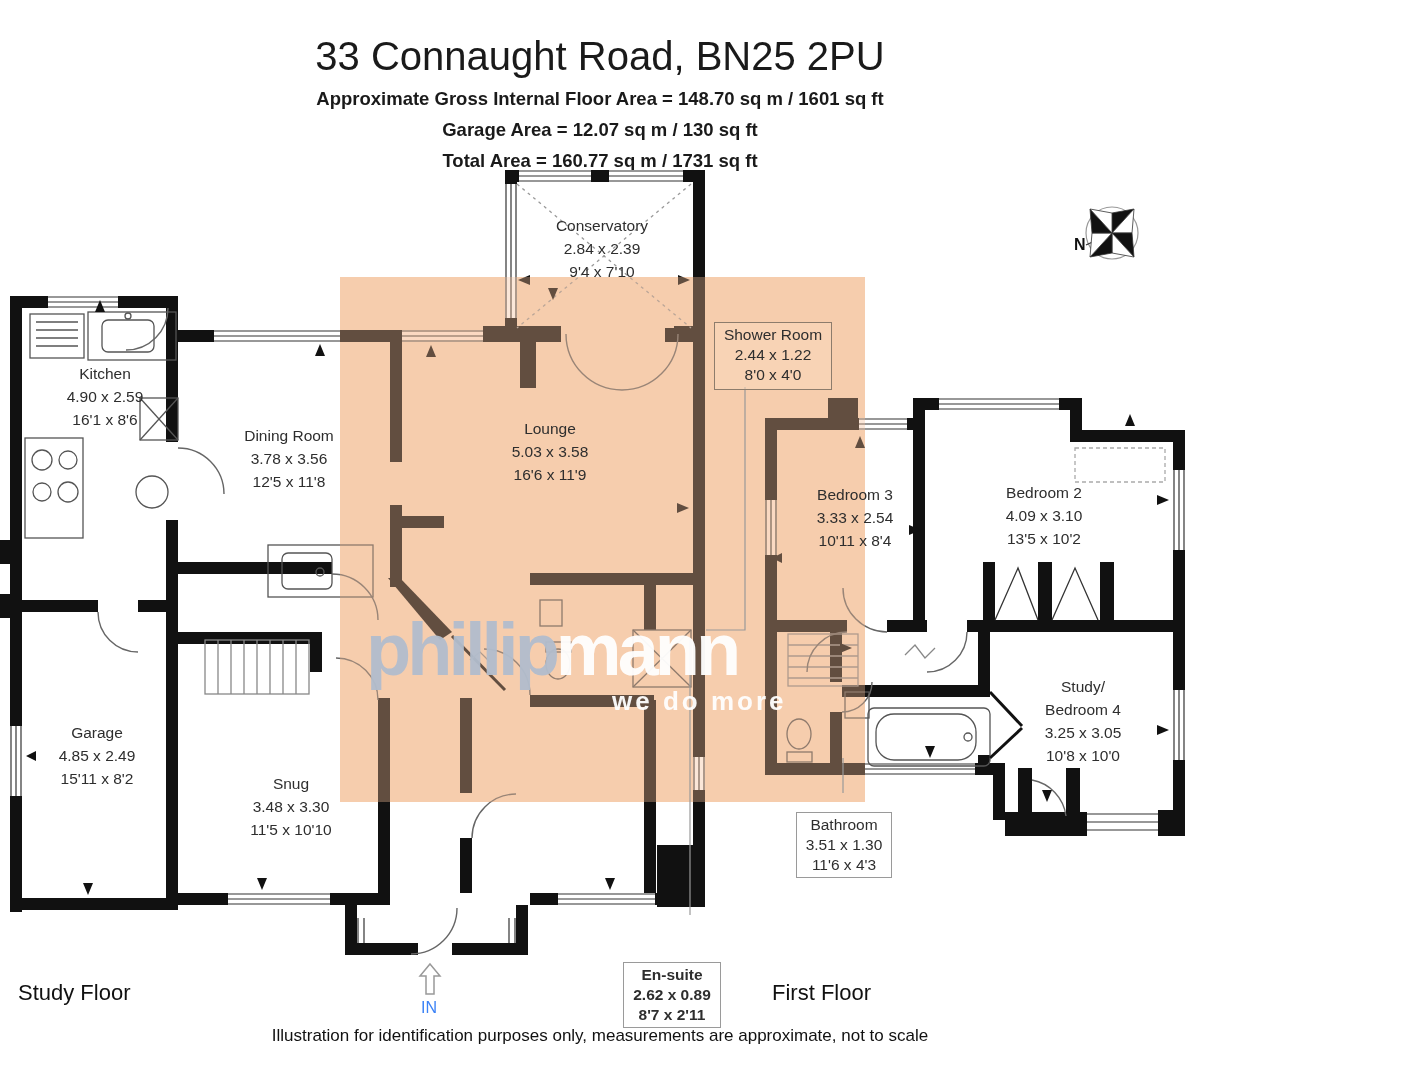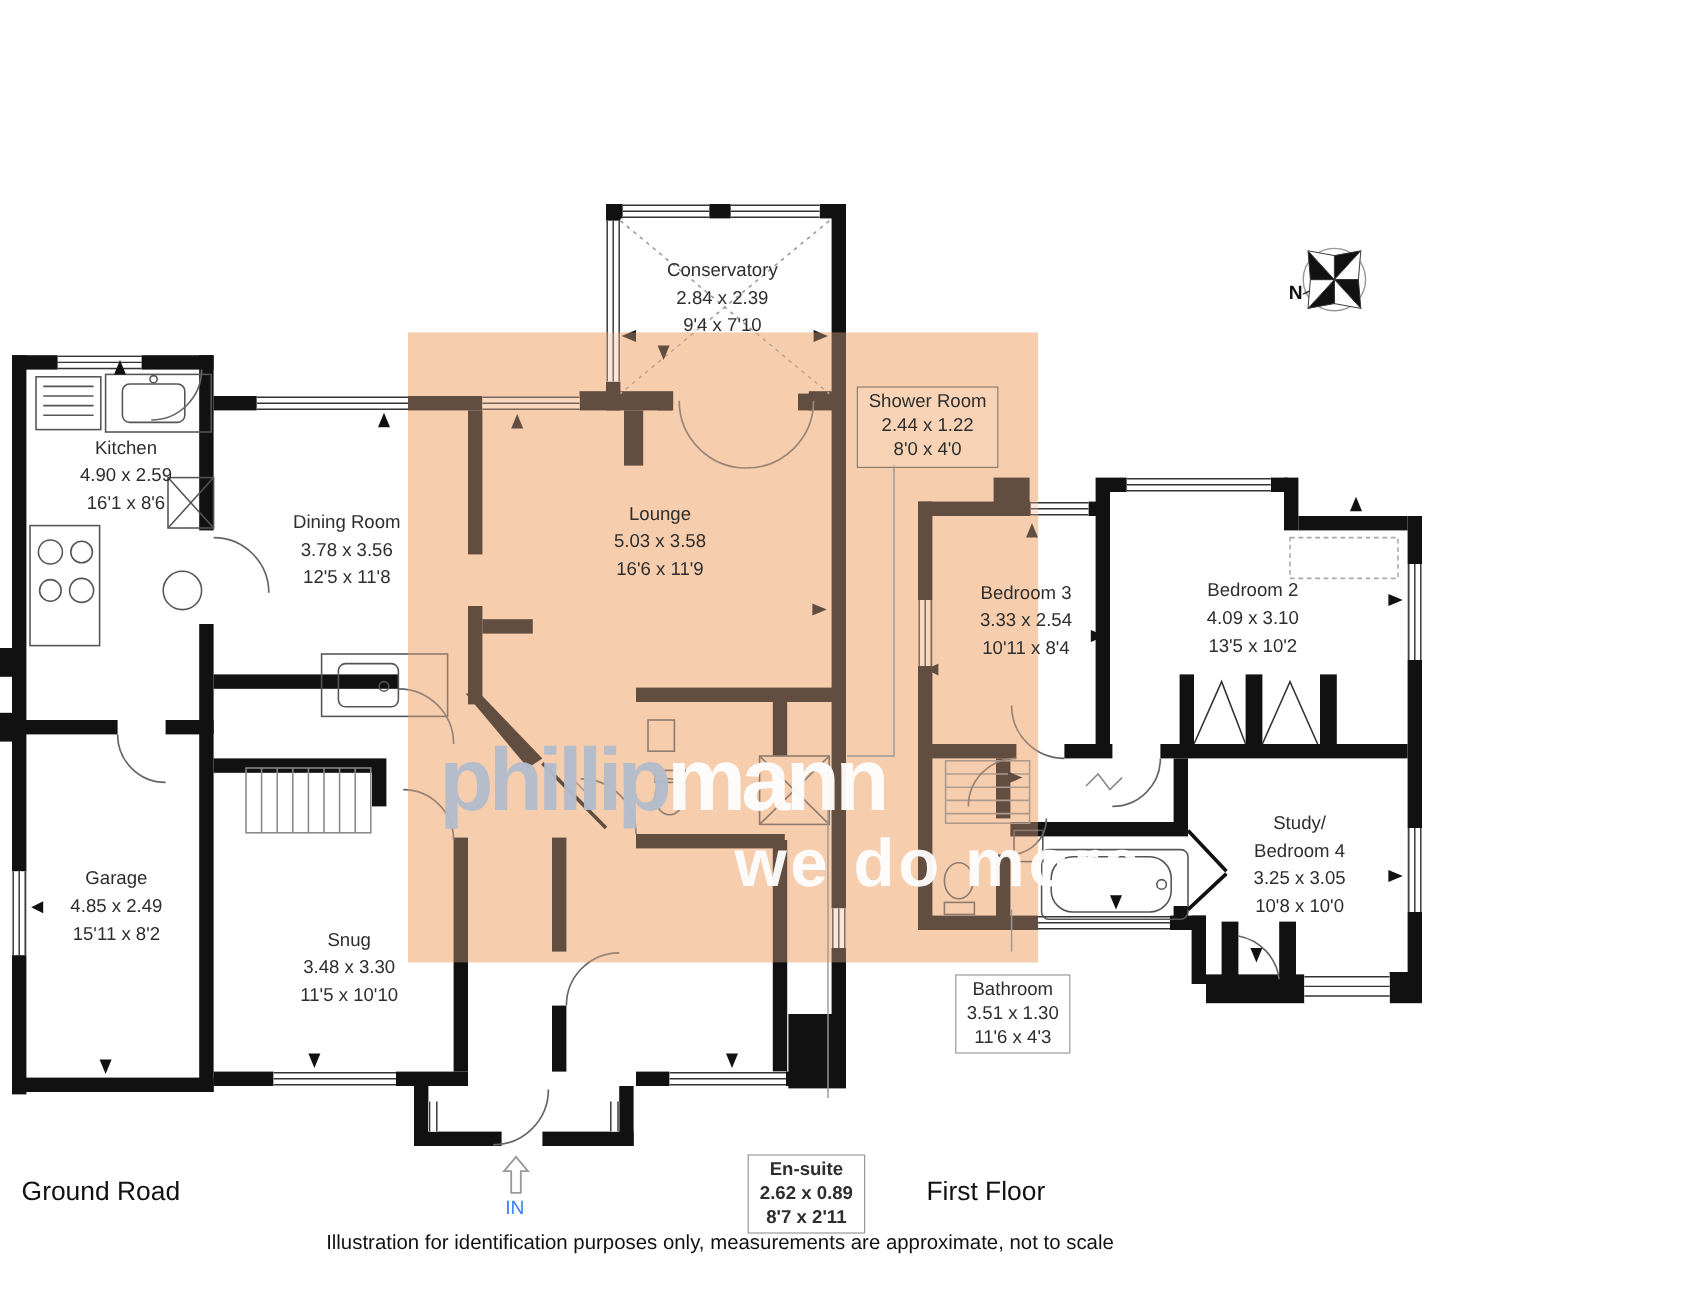--- a/index.html
+++ b/index.html
@@ -9,33 +9,39 @@
   .hdr .title{font-size:40px;font-weight:400;letter-spacing:0px;color:#1a1a1a;}
   .hdr .sub{font-size:18.5px;font-weight:700;color:#1a1a1a;margin-top:9px;}
   svg.plan{position:absolute;left:0;top:0;}
   .room-label{position:absolute;text-align:center;font-size:15.5px;line-height:23px;color:#2e2e2e;}
   .boxed{background:#ffffff;border:1px solid #9a9a9a;line-height:20px;padding-top:2px;}
   .boxed.tinted{background:rgba(250,216,188,0.55);border-color:#8d7c6c;}
   .wm{position:absolute;left:366px;top:607px;font-size:74px;font-weight:700;letter-spacing:-4px;
       white-space:nowrap;opacity:0.95;}
   .wm .p1{color:#b2bdcd;}
   .wm .p2{color:#ffffff;}
-  .wm-tag{position:absolute;left:612px;top:686px;font-size:56px;font-weight:700;color:#ffffff;
+  .wm-tag{position:absolute;left:612px;top:686px;font-size:26px;font-weight:700;color:#ffffff;
           letter-spacing:3px;white-space:nowrap;opacity:0.95;}
   .floor-label{position:absolute;font-size:22px;color:#111;}
   .in-label{position:absolute;font-size:16px;color:#3b82f6;}
   .disclaimer{position:absolute;left:0;top:1026px;width:1200px;text-align:center;font-size:17px;color:#111;}
   .compass{position:absolute;left:1072px;top:200px;}
   .compass .n{position:absolute;left:2px;top:36px;font-size:16px;font-weight:700;color:#111;}
 </style>
 </head>
 <body>
 
 <div id="canvas">
 
+  <div class="hdr">
+    <div class="title">33 Connaught Road, BN25 2PU</div>
+    <div class="sub">Approximate Gross Internal Floor Area = 148.70 sq m / 1601 sq ft</div>
+    <div class="sub">Garage Area = 12.07 sq m / 130 sq ft</div>
+    <div class="sub">Total Area = 160.77 sq m / 1731 sq ft</div>
+  </div>
 
   <svg class="plan" width="1408" height="1080" viewBox="0 0 1408 1080">
 
     <rect x="340" y="277" width="525" height="525" fill="#f8d6ba"></rect>
 
     <g fill="#111">
 
       <rect x="10" y="296" width="168" height="12"></rect>
       <rect x="10" y="296" width="12" height="616"></rect>
       <rect x="10" y="898" width="168" height="12"></rect>
@@ -420,18 +426,18 @@
         <polygon points="40,33 40,13 18,9" fill="#fff"></polygon>
       </g>
     </svg>
     <span class="n">N</span>
   </div>
 
   <svg style="position:absolute;left:414px;top:962px;" width="32" height="36" viewBox="0 0 32 36">
     <path d="M16,2 L26,14 L20,14 L20,32 L12,32 L12,14 L6,14 Z" fill="#fff" stroke="#999" stroke-width="1.5"></path>
   </svg>
 
-  <div class="floor-label" style="left:18px;top:980px;">Ground Road</div>
+  <div class="floor-label" style="left:18px;top:980px;">Study Floor</div>
   <div class="floor-label" style="left:772px;top:980px;">First Floor</div>
   <div class="in-label" style="left:405px;top:999px;width:48px;text-align:center;">IN</div>
   <div class="disclaimer">Illustration for identification purposes only, measurements are approximate, not to scale</div>
 
 </div>
 
 </body></html>

